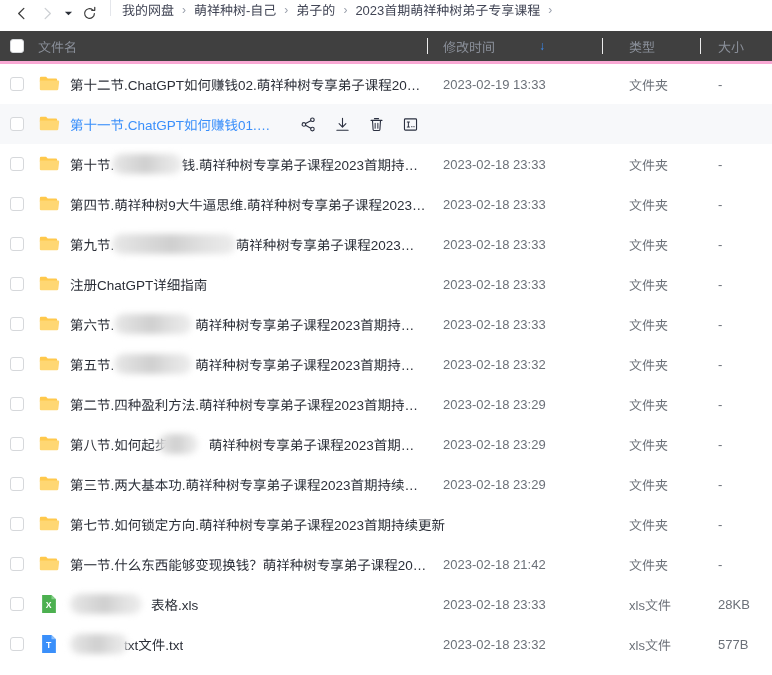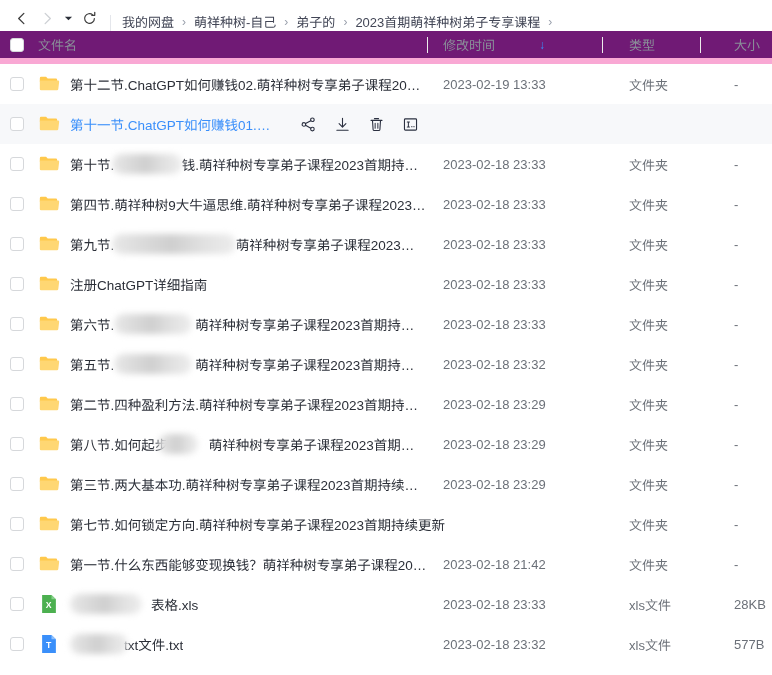--- a/index.html
+++ b/index.html
@@ -9,21 +9,21 @@
     width: 772px; height: 675px;
     background: #ffffff;
     font-family: "Liberation Sans", "DejaVu Sans", sans-serif;
     -webkit-font-smoothing: antialiased;
     overflow: hidden;
   }
 
   
   .topbar {
     display: flex;
-    align-items: flex-end;
+    align-items: flex-start;
     height: 31px;
     padding: 0 0 0 8px;
     background: #ffffff;
   }
   .nav-btn {
     width: 26px; height: 26px;
     display: flex; align-items: center; justify-content: center;
     cursor: pointer;
     flex: 0 0 auto;
   }
@@ -58,24 +58,24 @@
     margin: 0 7px;
     font-size: 12px;
     user-select: none;
   }
 
   
   .list-head {
     display: flex;
     align-items: center;
     height: 33px;
-    border-bottom: 6px solid #f9a8d4;
+    border-bottom: 3px solid #f9a8d4;
     font-size: 13px;
     color: #8a8f99;
-    background: #701a75;
+    background: #404040;
   }
   .col-check {
     width: 34px;
     flex: 0 0 34px;
     display: flex; align-items: center; justify-content: center;
   }
   .col-name {
     flex: 1 1 auto;
     min-width: 0;
     padding-left: 4px;
@@ -90,21 +90,21 @@
     align-items: center;
   }
   .col-type {
     width: 98px;
     flex: 0 0 98px;
     padding-left: 27px;
   }
   .col-size {
     width: 72px;
     flex: 0 0 72px;
-    padding-left: 34px;
+    padding-left: 18px;
   }
   .list-head .col-date,
   .list-head .col-type,
   .list-head .col-size { position: relative; cursor: pointer; }
   .list-head .col-date::before,
   .list-head .col-type::before,
   .list-head .col-size::before {
     content: "";
     position: absolute;
     left: 0; top: 50%;

